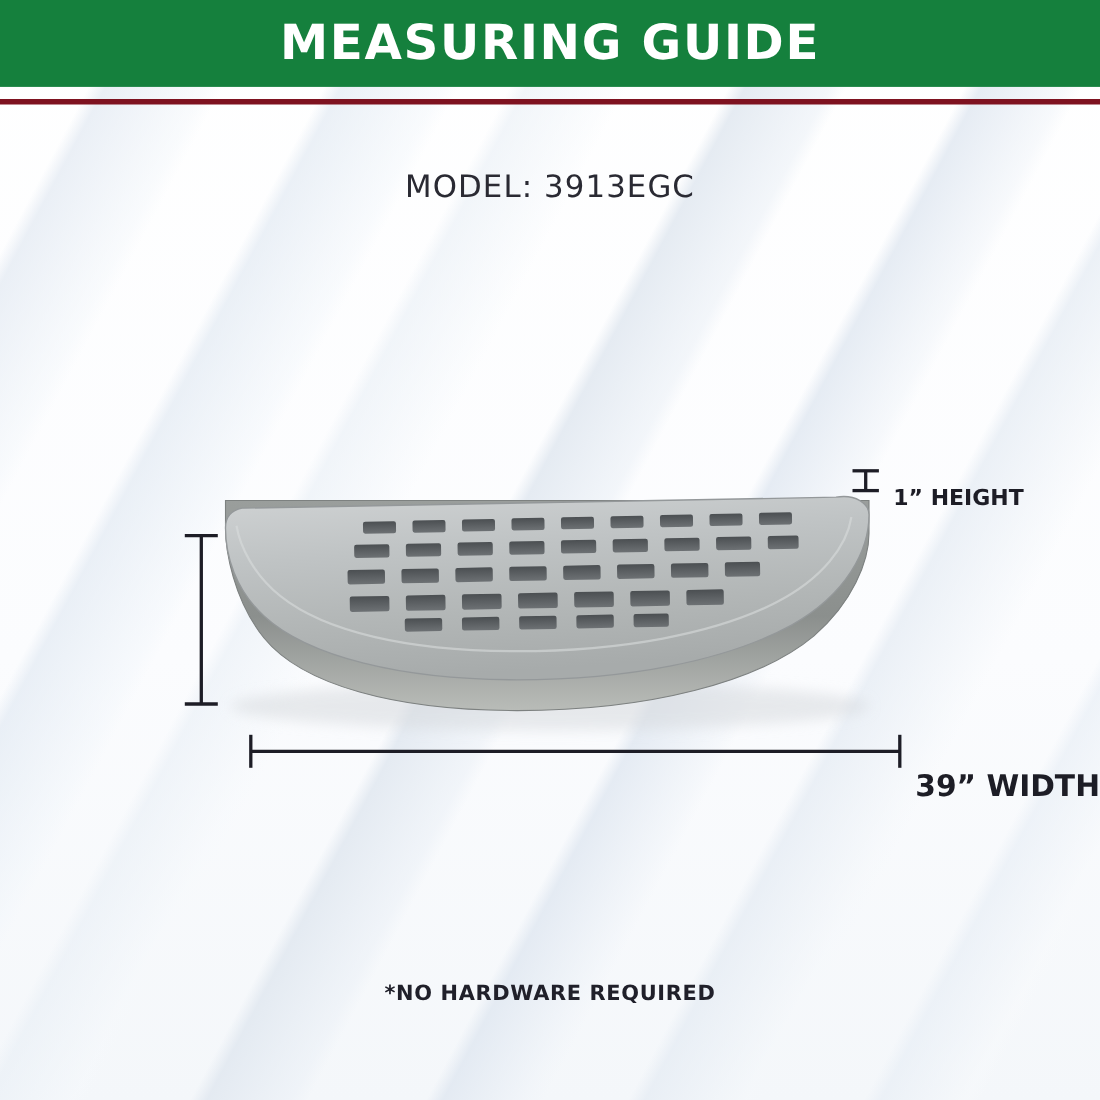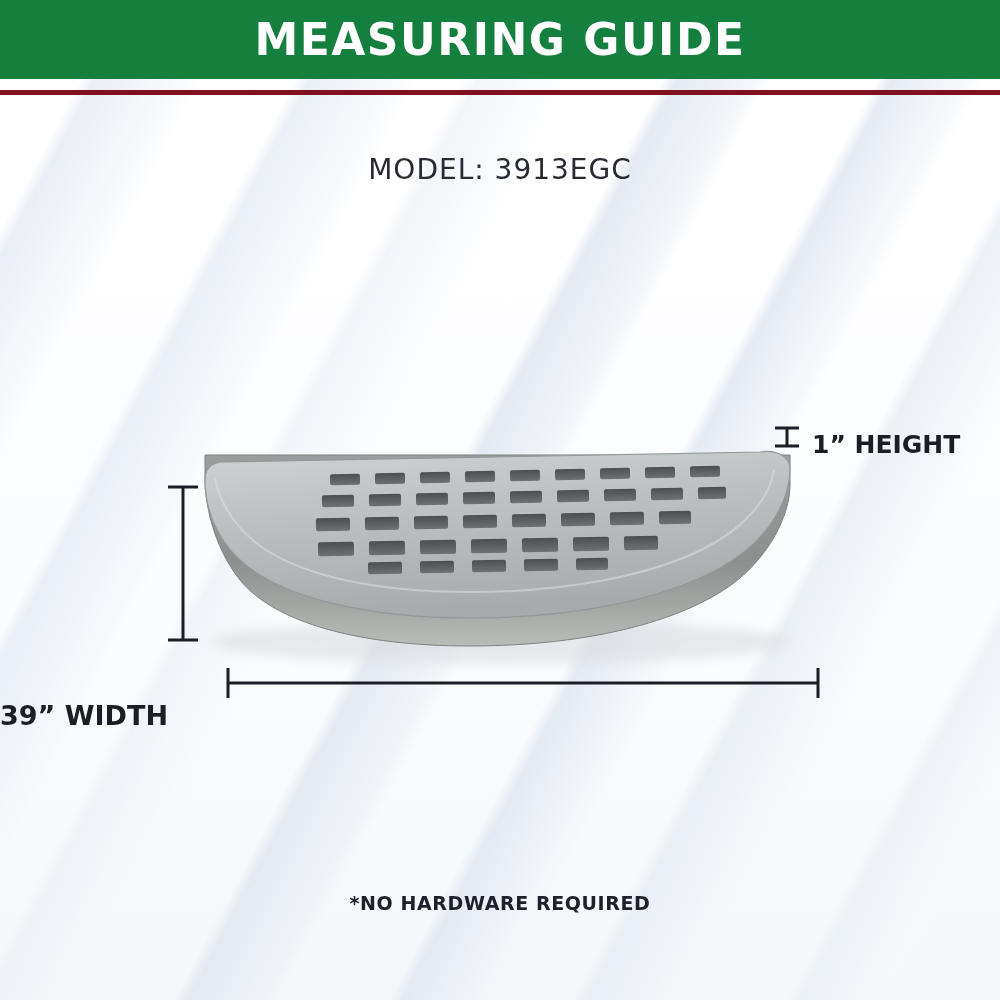--- a/index.html
+++ b/index.html
@@ -114,27 +114,27 @@
   }
   .label-depth {
     left: 36px;
     top: 538px;
     font-size: 27px;
   }
   .label-width {
     left: 0;
     top: 700px;
     width: 1000px;
-    text-align: left;
+    text-align: right;
     font-size: 27px;
   }
   .label-height {
     left: 812px;
-    top: 430px;
-    font-size: 25px;
+    top: 440px;
+    font-size: 20px;
   }
 </style>
 </head>
 <body>
 
 <div class="page">
   <div class="bg-streaks"></div>
   <div class="bg-streaks-2"></div>
 
   <div class="header-bar">

